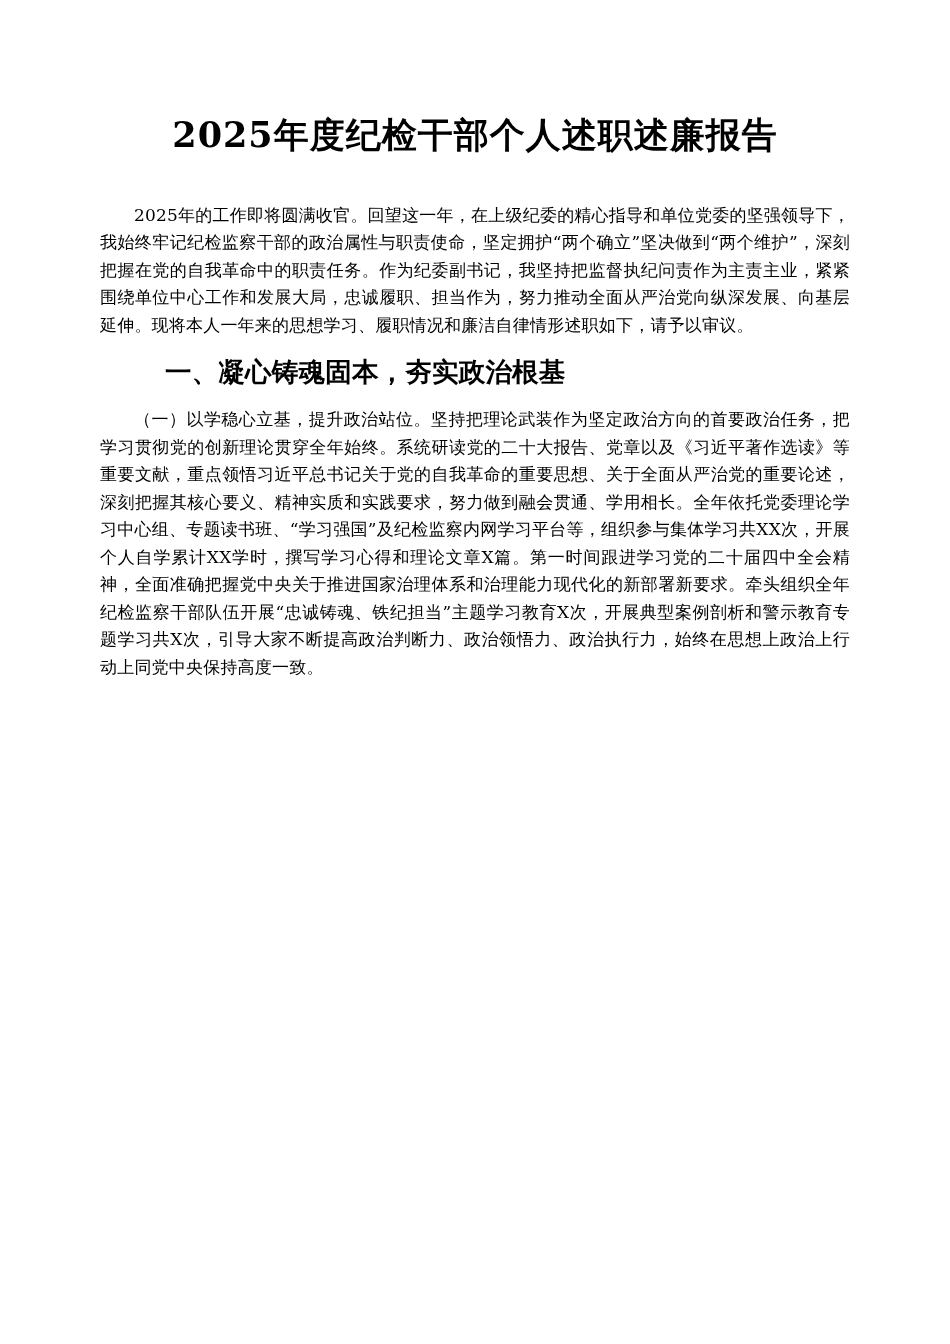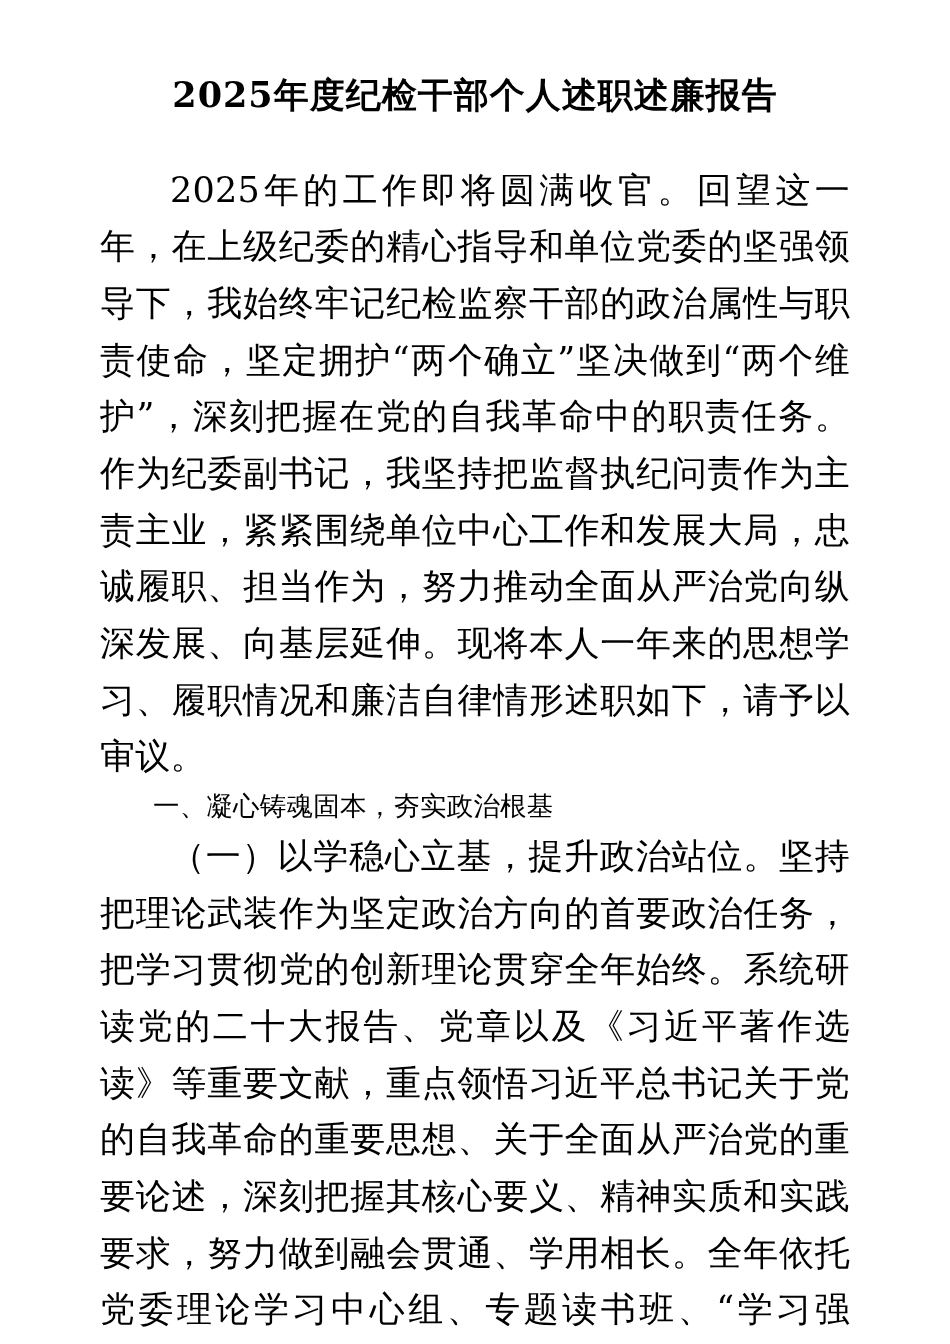--- a/index.html
+++ b/index.html
@@ -12,46 +12,46 @@
     height: 1344px;
     font-family: "DejaVu Serif", "Liberation Serif", serif;
     color: #000000;
     overflow: hidden;
   }
   .page {
     position: relative;
     width: 950px;
     height: 1344px;
     box-sizing: border-box;
-    padding: 72px 100px 40px 100px;
+    padding: 112px 100px 40px 100px;
   }
   .doc-title {
     font-family: "DejaVu Serif", "Liberation Serif", serif;
     font-weight: bold;
     font-size: 35px;
     line-height: 1.3;
     text-align: center;
     letter-spacing: 1px;
     margin: 0 0 44px 0;
   }
   .para {
-    font-size: 35px;
+    font-size: 17px;
     line-height: 1.62;
     text-align: justify;
     text-justify: inter-ideograph;
     margin: 0;
     text-indent: 2em;
     letter-spacing: 0.2px;
   }
   .heading {
     font-size: 26.5px;
     line-height: 1.62;
-    margin: 0;
+    margin: 12px;
     text-indent: 2em;
-    font-weight: normal;
+    font-weight: bold;
     letter-spacing: 0.2px;
   }
 </style>
 </head>
 <body>
 
 <div class="page">
   <h1 class="doc-title">2025年度纪检干部个人述职述廉报告</h1>
 
   <p class="para">2025年的工作即将圆满收官。回望这一年，在上级纪委的精心指导和单位党委的坚强领导下，我始终牢记纪检监察干部的政治属性与职责使命，坚定拥护“两个确立”坚决做到“两个维护”，深刻把握在党的自我革命中的职责任务。作为纪委副书记，我坚持把监督执纪问责作为主责主业，紧紧围绕单位中心工作和发展大局，忠诚履职、担当作为，努力推动全面从严治党向纵深发展、向基层延伸。现将本人一年来的思想学习、履职情况和廉洁自律情形述职如下，请予以审议。</p>

